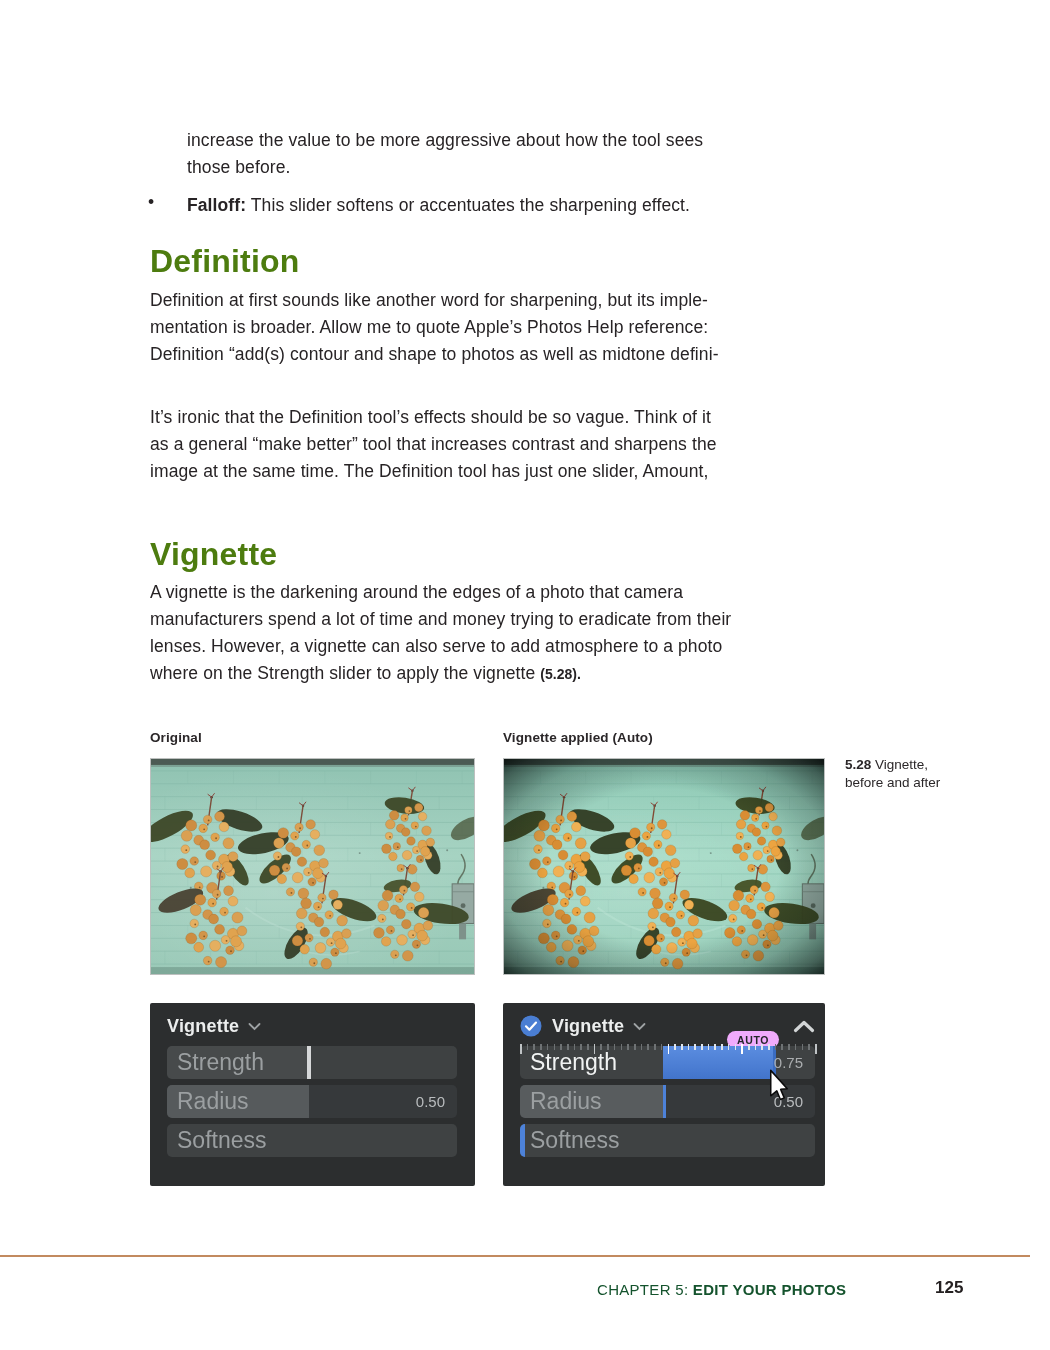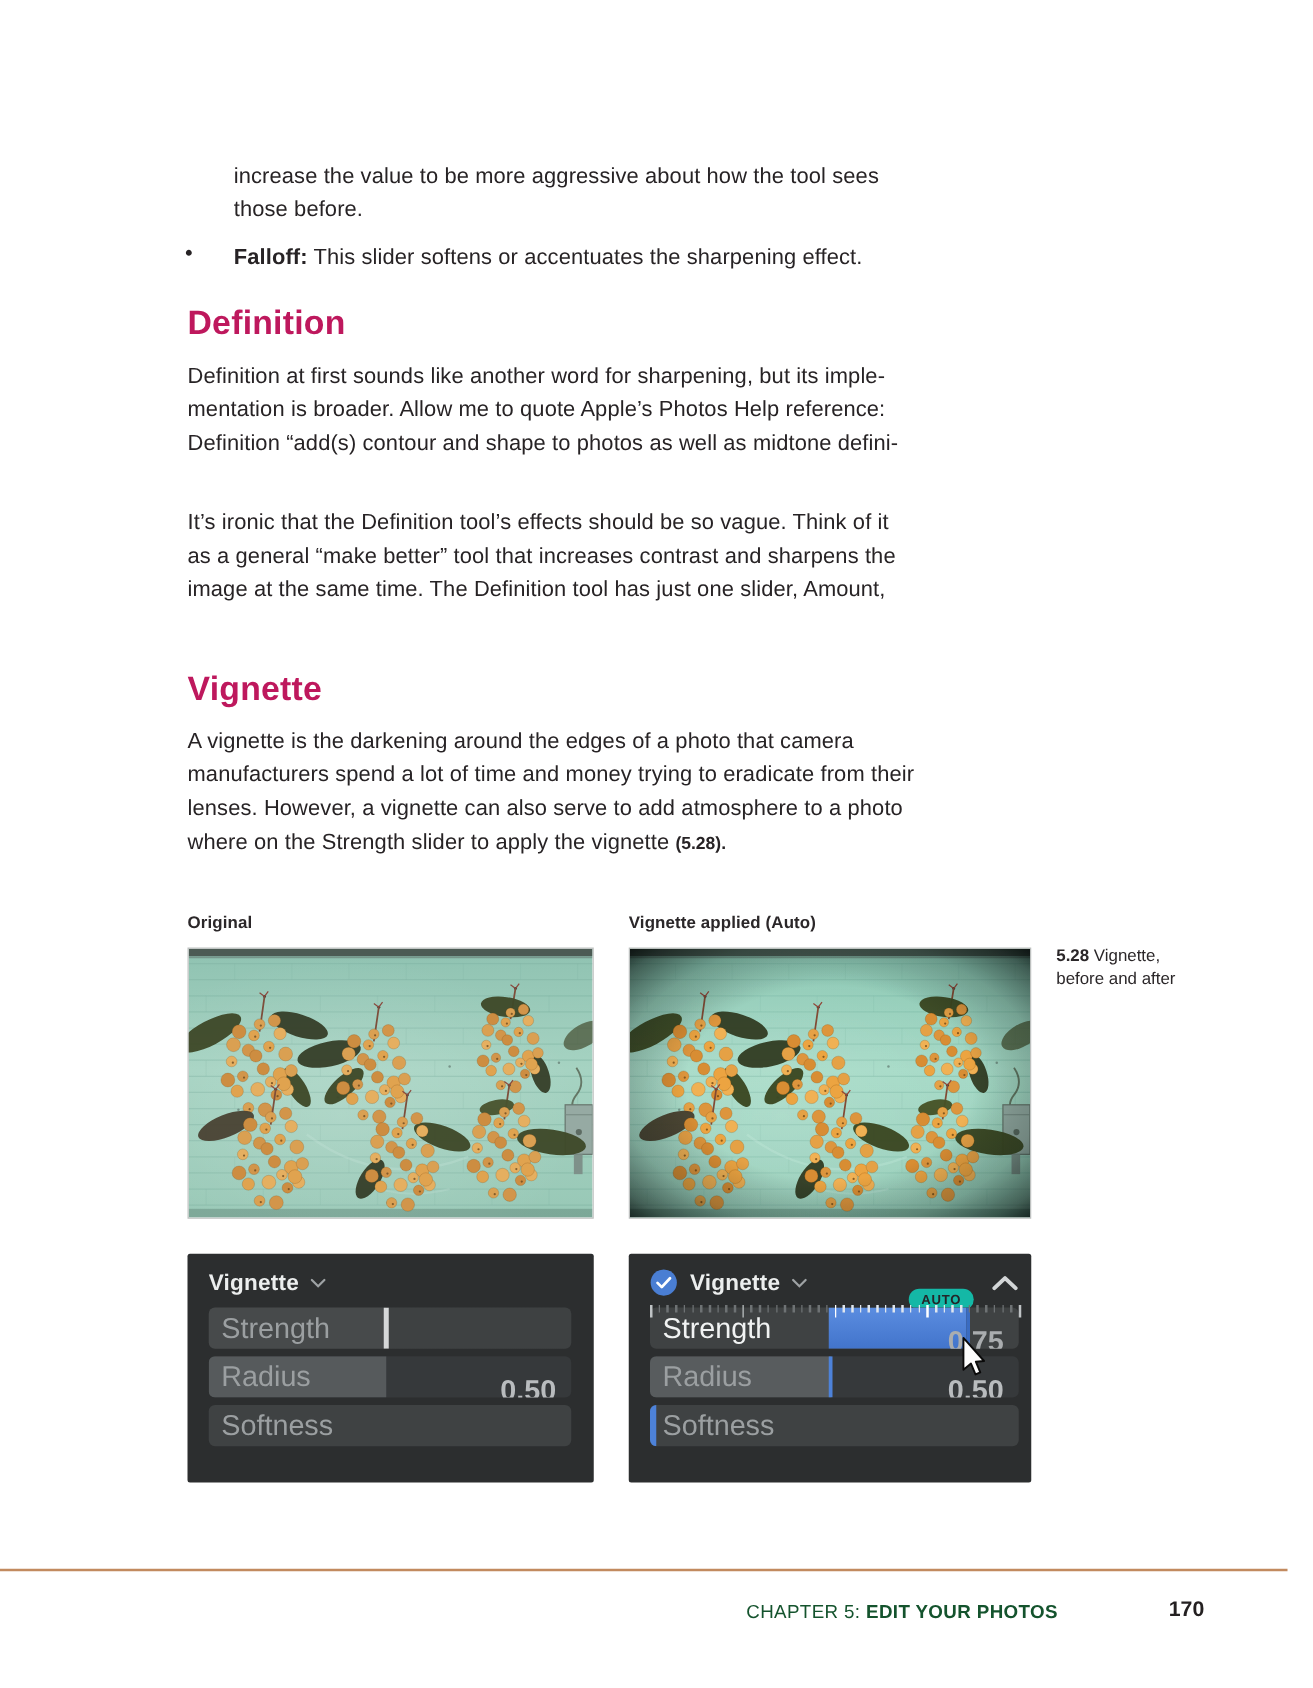--- a/index.html
+++ b/index.html
@@ -1,48 +1,48 @@
 <!DOCTYPE html>
 <html><head>
 <meta charset="utf-8">
 <style>
   html,body{margin:0;padding:0;background:#ffffff;}
   .page{position:relative;width:1050px;height:1350px;background:#ffffff;
         font-family:"Liberation Sans",sans-serif;color:#272325;overflow:hidden;}
   .abs{position:absolute;}
   .body-text{font-size:17.5px;line-height:27px;letter-spacing:.1px;color:#272325;}
   .para div{white-space:nowrap;}
-  .heading{position:absolute;left:150px;font-size:27px;font-weight:700;letter-spacing:.2px;color:#be185d;}
+  .heading{position:absolute;left:150px;font-size:32px;font-weight:700;letter-spacing:.2px;color:#4d7c0f;}
   .bullet-dot{position:absolute;left:148px;font-size:17.5px;}
   .b{font-weight:700;}
   .fig-ref{font-weight:700;font-size:14px;letter-spacing:0;}
   .fig-label{position:absolute;top:730px;font-size:13.5px;font-weight:700;color:#2b2729;letter-spacing:.1px;}
   .fig-caption{position:absolute;left:845px;top:756px;width:120px;font-size:13.5px;line-height:17.5px;color:#2b2729;}
   
   .photo{position:absolute;top:758px;height:217px;box-sizing:border-box;border:1px solid rgba(35,48,44,.30);}
   .photo svg{display:block;width:100%;height:100%;}
   .photo-right svg{filter:saturate(1.12) contrast(1.05);}
   
   .panel{position:absolute;top:1003px;height:183px;background:#2c2e2f;border-radius:2px;}
   .p-hdr{position:absolute;top:11px;left:17px;right:10px;height:24px;display:flex;align-items:center;}
   .p-title{font-size:18px;font-weight:600;color:#eceeee;letter-spacing:.2px;}
   .chev-down{margin-left:9px;}
-  .auto-pill{margin-left:auto;background:#14b8a6;color:#232629;font-size:10.5px;font-weight:700;
+  .auto-pill{margin-left:auto;background:#f0abfc;color:#232629;font-size:10.5px;font-weight:700;
              letter-spacing:.6px;padding:2.5px 10px;border-radius:9px;line-height:12px;margin-top:27px;}
   .chev-up{margin-left:14px;}
   .check-circle{margin-right:10px;flex:0 0 auto;}
   .track{position:absolute;height:33px;border-radius:5px;background:#3f4243;overflow:hidden;}
   .panel-left .track{left:17px;right:18px;}
   .panel-right .track{left:17px;right:10px;}
   .t-strength{top:43px;}
   .t-radius{top:82px;}
   .t-softness{top:121px;}
   .t-label{position:absolute;left:10px;top:0;line-height:33px;font-size:23px;color:#9b9fa1;z-index:6;}
   .t-label.white{color:#f1f3f3;}
-  .t-value{position:absolute;right:12px;top:11px;line-height:33px;font-size:23px;color:#b9bcbe;z-index:6;font-weight:bold;}
+  .t-value{position:absolute;right:12px;top:0;line-height:33px;font-size:15px;color:#b9bcbe;z-index:6;}
   .split-strength{background:linear-gradient(to right,#474a4b 0 49%,#3e4142 49%);}
   .seg-light{position:absolute;left:0;top:0;bottom:0;width:49%;background:#565a5c;z-index:1;}
   .t-radius{background:#36393b;}
   .divider-white{position:absolute;left:calc(49% - 2px);top:0;bottom:0;width:4px;background:#d6d8d9;z-index:4;}
   .divider-blue{position:absolute;left:calc(49% - 1.5px);top:0;bottom:0;width:3px;background:#4d82d9;z-index:4;}
   .blue-fill{position:absolute;left:48.6%;width:37.2%;top:0;bottom:0;z-index:2;
              background:linear-gradient(#5b8de0,#4274cb);border-right:3px solid #3a6cc2;}
   .softness-bar{position:absolute;left:0;top:0;bottom:0;width:4.5px;background:#4d82d9;border-radius:3px 0 0 3px;z-index:4;}
   .ticks{position:absolute;left:17px;right:10px;top:41px;height:11px;z-index:8;pointer-events:none;}
   .tick{position:absolute;top:0;width:1.6px;}
@@ -908,15 +908,15 @@
   </div>
 
   <svg class="cursor" width="20" height="33" viewBox="0 0 14 24">
     <path d="M1,1 L1,19.5 L5.4,15.9 L8,22.2 L10.8,21 L8.2,14.8 L13,14.4 Z" fill="#fdfdfd" stroke="#0a0a0a" stroke-width="1.1" stroke-linejoin="round"></path>
   </svg>
 
   <div class="footer-rule"></div>
   <div class="footer-chapter">
     <span>CHAPTER 5: </span><span class="b">EDIT YOUR PHOTOS</span>
   </div>
-  <div class="footer-page">170</div>
+  <div class="footer-page">125</div>
 
 </div>
 
 </body></html>

